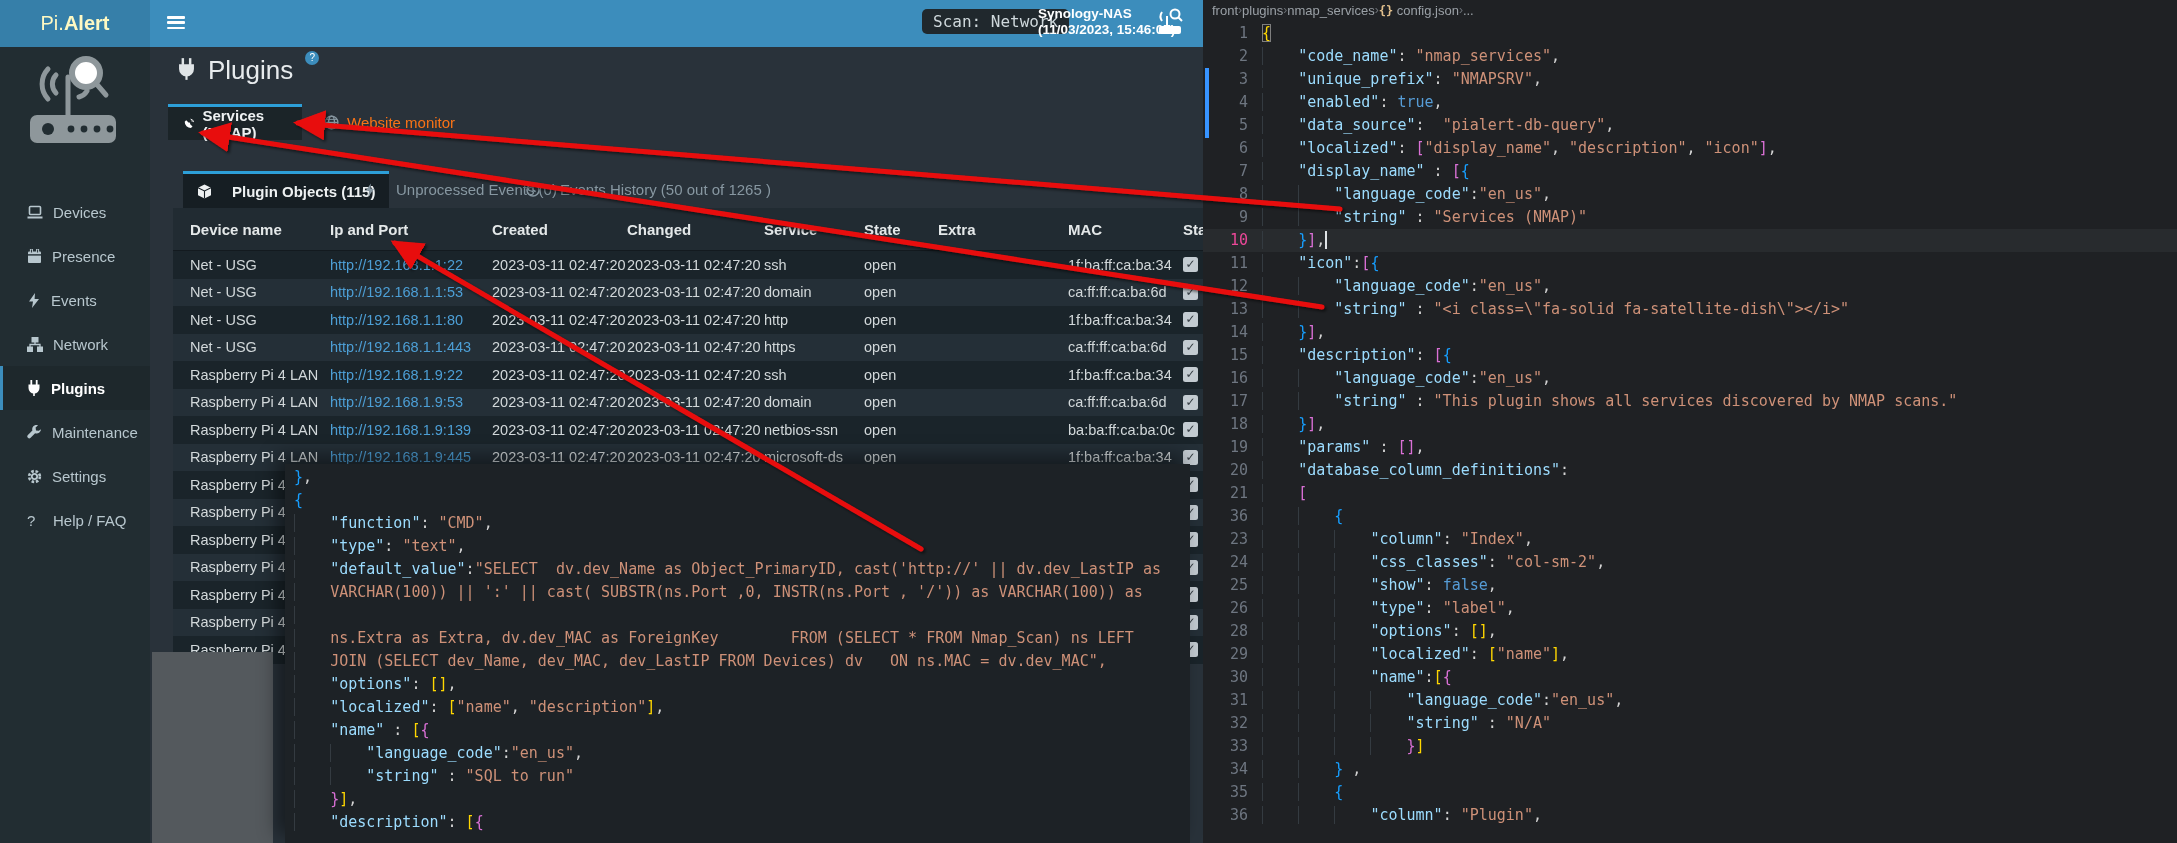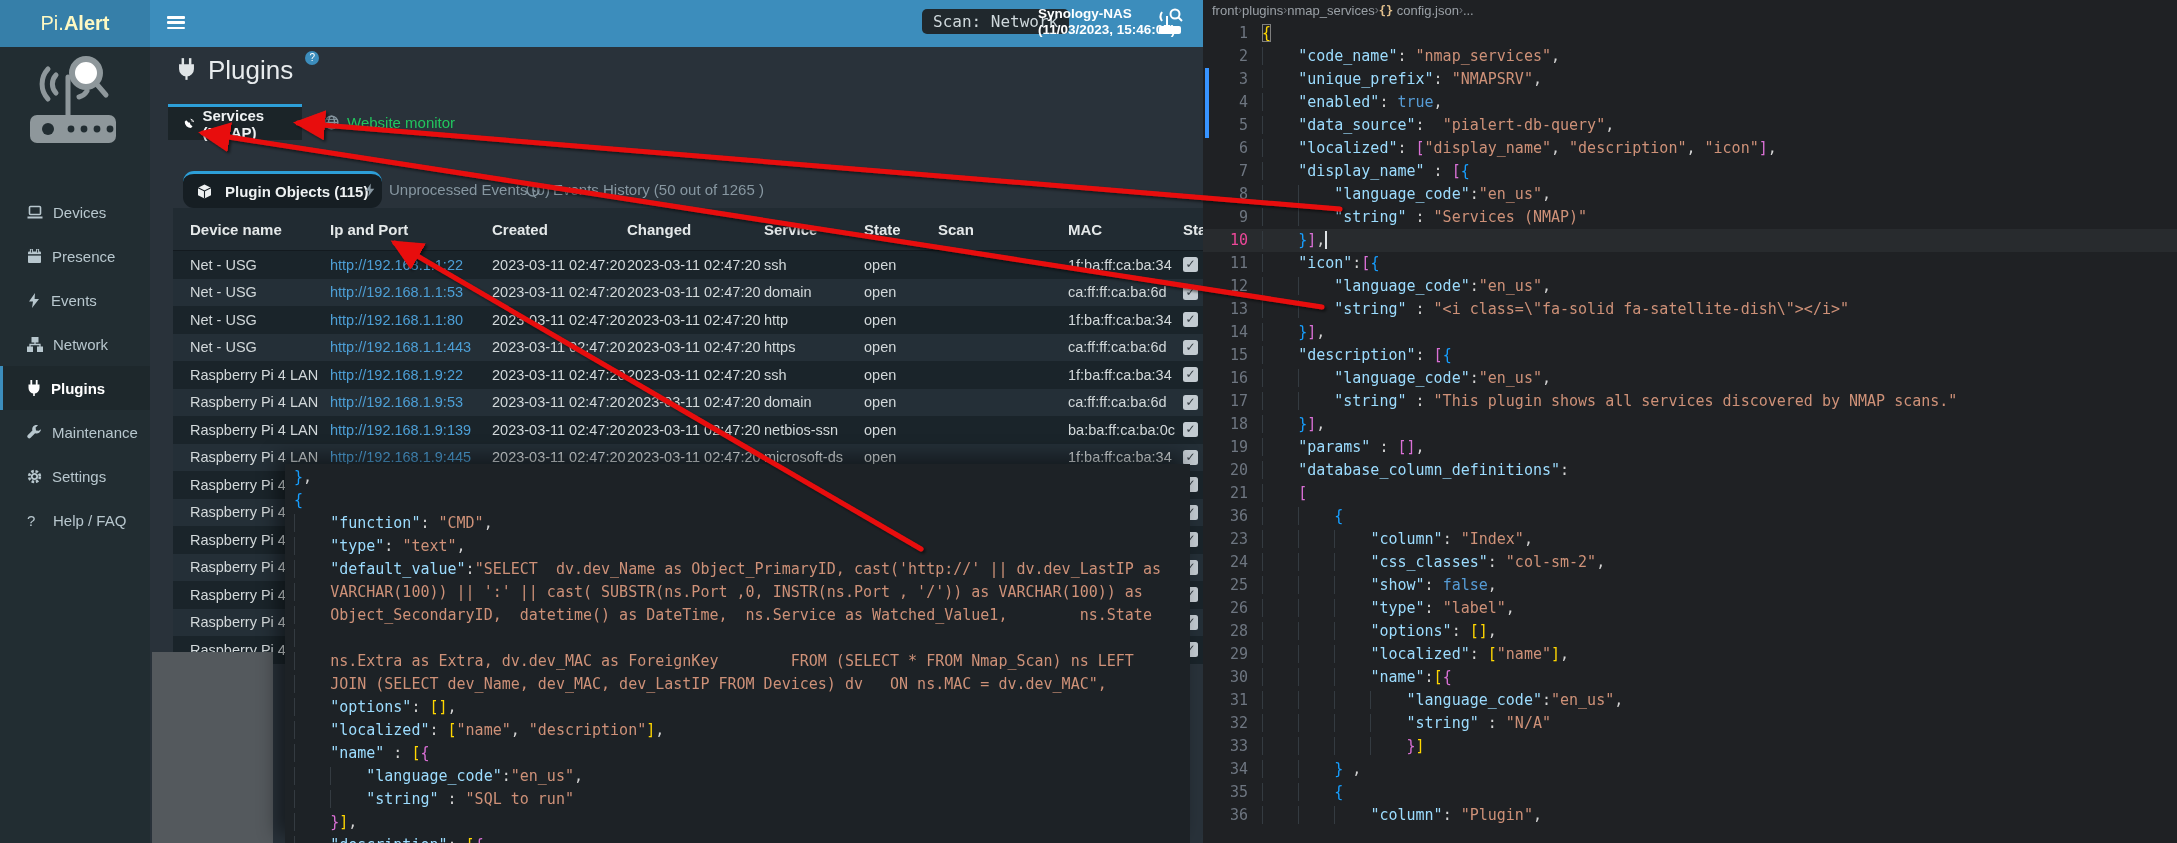--- a/index.html
+++ b/index.html
@@ -25,27 +25,27 @@
     font-size:15px;cursor:pointer;border-left:3px solid transparent;box-sizing:border-box;}
   .sitem svg{flex:0 0 auto;}
   .sitem.active{background:#1e282c;color:#fff;border-left:3px solid #3c8dbc;font-weight:bold;}
   
   .content{position:absolute;left:150px;top:47px;width:1053px;height:796px;background:#29323a;}
   .pagetitle{position:absolute;left:27px;top:8px;color:#e7ebed;font-size:26px;display:flex;align-items:flex-start;gap:12px;}
   .helpbadge{display:inline-block;width:14px;height:14px;border-radius:50%;background:#3c8dbc;color:#fff;
     font-size:10px;line-height:14px;text-align:center;margin-top:-4px;cursor:pointer;}
   
   .ptab{position:absolute;top:57px;height:36px;display:flex;align-items:center;gap:8px;font-size:15px;
-    padding:0 16px;color:#22c55e;cursor:pointer;box-sizing:border-box;}
+    padding:0 16px;color:#f97316;cursor:pointer;box-sizing:border-box;}
   .ptab.active{background:#1b2428;color:#eef1f2;font-weight:bold;border-top:3.5px solid #2d9fd8;}
   #tab-services{left:18px;width:134px;}
   #tab-website{left:158px;}
   
-  .otab{position:absolute;top:124px;height:37px;display:flex;align-items:center;gap:13px;font-size:15px;
-    padding:12px 14px;color:#8797a1;cursor:pointer;box-sizing:border-box;border-radius:11px;}
+  .otab{position:absolute;top:124px;height:37px;display:flex;align-items:center;gap:20px;font-size:15px;
+    padding:12px 14px;color:#8797a1;cursor:pointer;box-sizing:border-box;}
   .otab.active{background:#161e23;color:#eef1f2;font-weight:bold;border-top:3.5px solid #2d9fd8;}
   #tab-objects{left:33px;}
   #tab-unprocessed{left:200px;}
   #tab-history{left:362px;}
   
   .tablewrap{position:absolute;left:23px;top:161px;width:1030px;overflow:hidden;}
   .trow{display:grid;grid-template-columns:140px 162px 135px 137px 100px 74px 130px 115px 1fr;
     padding-left:17px;height:27.5px;align-items:center;font-size:14.5px;color:#d2d8da;white-space:nowrap;}
   .thead{height:42px;font-weight:bold;font-size:15px;color:#e4e8e9;background:#212b32;border-bottom:1px solid #131a1f;}
   .trow.odd{background:#1a242a;} .trow.even{background:#242f37;}
@@ -244,21 +244,21 @@
       </div>
 
       <div class="tablewrap">
         <div class="trow thead" id="table-head">
             <div>Device name</div>
             <div>Ip and Port</div>
             <div>Created</div>
             <div>Changed</div>
             <div>Service</div>
             <div>State</div>
-            <div>Scan</div>
+            <div>Extra</div>
             <div>MAC</div>
             <div>Status</div>
           </div>
         <div id="table-body">
             <div class="trow odd">
               <div class="">Net - USG</div>
               <div><a>http://192.168.1.1:22</a></div>
               <div class="">2023-03-11 02:47:20</div>
               <div class="">2023-03-11 02:47:20</div>
               <div class="">ssh</div>
@@ -459,21 +459,20 @@
   </div>
 
   <div class="snippet">
     <div id="snippet-code" style="padding-top:2px;">
         <div class="codeline"><span class="b2">}</span>,</div>
         <div class="codeline"><span class="b2">{</span></div>
         <div class="codeline"><span class="ind">    </span><span class="k">"function"</span>: <span class="s">"CMD"</span>,</div>
         <div class="codeline"><span class="ind">    </span><span class="k">"type"</span>: <span class="s">"text"</span>,</div>
         <div class="codeline"><span class="ind">    </span><span class="k">"default_value"</span>:<span class="s">"SELECT  dv.dev_Name as Object_PrimaryID, cast('http://' || dv.dev_LastIP as</span></div>
         <div class="codeline"><span class="ind">    </span><span class="s">VARCHAR(100)) || ':' || cast( SUBSTR(ns.Port ,0, INSTR(ns.Port , '/')) as VARCHAR(100)) as</span></div>
-        <div class="codeline"><span class="ind">    </span><span class="s">Object_SecondaryID,  datetime() as DateTime,  ns.Service as Watched_Value1,        ns.State</span></div>
         <div class="codeline"><span class="ind">    </span></div>
         <div class="codeline"><span class="ind">    </span><span class="s">ns.Extra as Extra, dv.dev_MAC as ForeignKey        FROM (SELECT * FROM Nmap_Scan) ns LEFT</span></div>
         <div class="codeline"><span class="ind">    </span><span class="s">JOIN (SELECT dev_Name, dev_MAC, dev_LastIP FROM Devices) dv   ON ns.MAC = dv.dev_MAC",</span></div>
         <div class="codeline"><span class="ind">    </span><span class="k">"options"</span>: <span class="b0">[</span><span class="b0">]</span>,</div>
         <div class="codeline"><span class="ind">    </span><span class="k">"localized"</span>: <span class="b0">[</span><span class="s">"name"</span>, <span class="s">"description"</span><span class="b0">]</span>,</div>
         <div class="codeline"><span class="ind">    </span><span class="k">"name"</span> : <span class="b0">[</span><span class="b1">{</span></div>
         <div class="codeline"><span class="ind">    </span><span class="ind">    </span><span class="k">"language_code"</span>:<span class="s">"en_us"</span>,</div>
         <div class="codeline"><span class="ind">    </span><span class="ind">    </span><span class="k">"string"</span> : <span class="s">"SQL to run"</span></div>
         <div class="codeline"><span class="ind">    </span><span class="b1">}</span><span class="b0">]</span>,</div>
         <div class="codeline"><span class="ind">    </span><span class="k">"description"</span>: <span class="b0">[</span><span class="b1">{</span></div>

